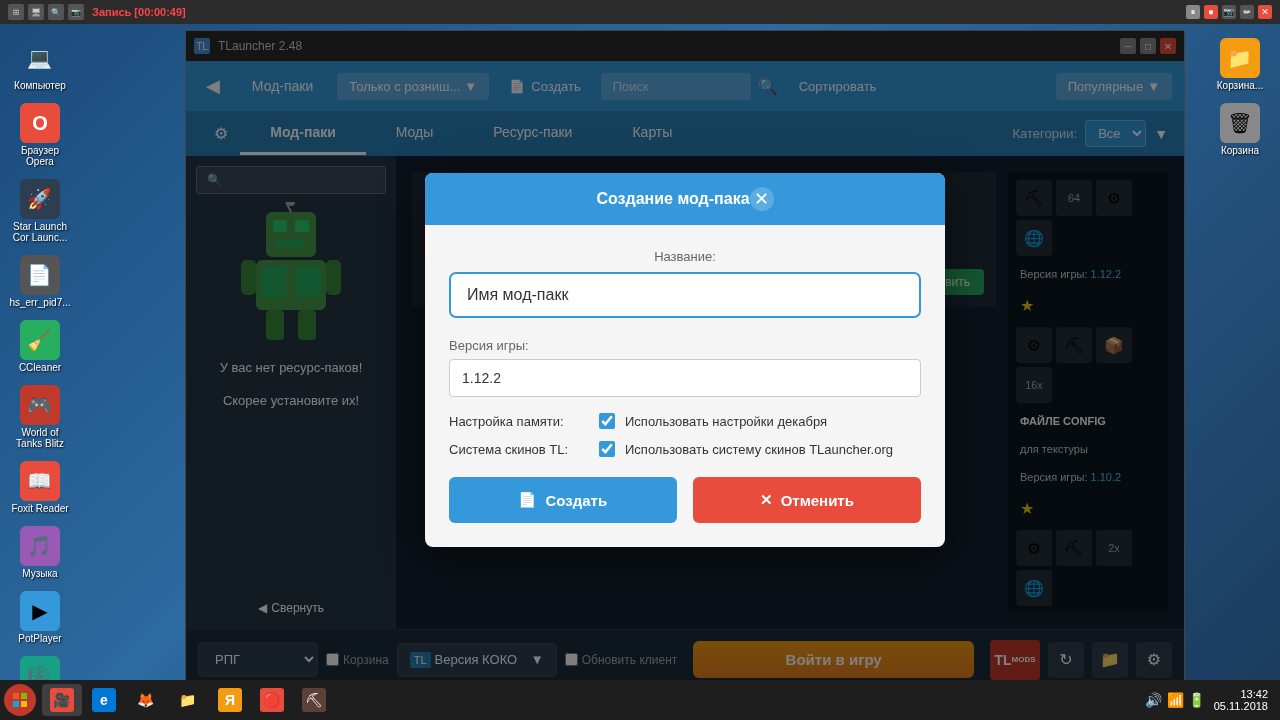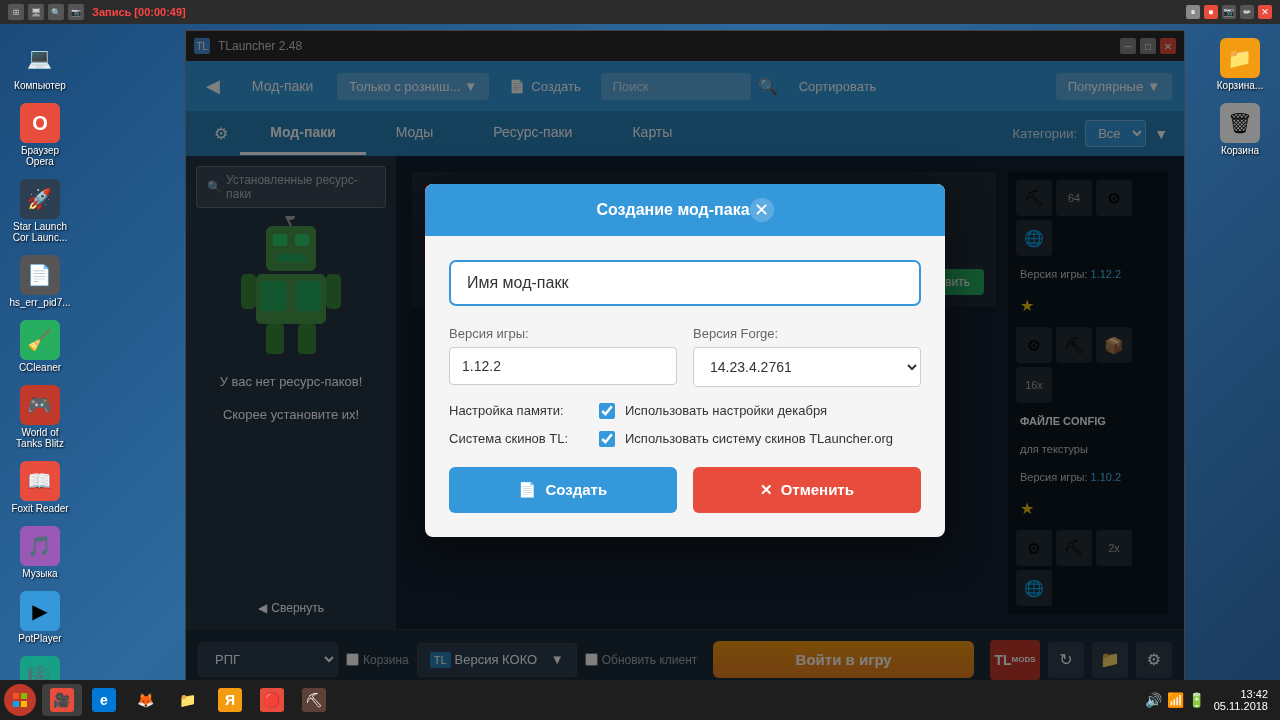--- a/index.html
+++ b/index.html
@@ -424,21 +424,21 @@
       padding: 0 12px;
       gap: 8px;
     }
     .profile-select {
       background: #2c3e50;
       color: white;
       border: 1px solid #444;
       padding: 8px 12px;
       border-radius: 4px;
       font-size: 13px;
-      width: 140px;
+      width: 120px;
     }
     .version-select-wrap {
       background: #2c3e50;
       color: white;
       border: 1px solid #444;
       padding: 8px 12px;
       border-radius: 4px;
       font-size: 13px;
       width: 160px;
       display: flex;
@@ -854,21 +854,20 @@
         </select>
         <span style="color:white; font-size:14px;">▼</span>
       </div>
     </div>
 
     <div class="main-content">
 
       <div class="left-panel">
         <div class="search-installed">
           <span>🔍</span>
-          <span style="color:rgba(255,255,255,0.6); font-size:12px;">Установленные ресурс-паки</span>
         </div>
 
         <svg class="robot-svg" viewBox="0 0 120 140" xmlns="http://www.w3.org/2000/svg">
           <rect x="35" y="10" width="50" height="45" rx="6" fill="#4a9a4a"></rect>
           <rect x="42" y="18" width="14" height="12" rx="2" fill="#2ecc71"></rect>
           <rect x="64" y="18" width="14" height="12" rx="2" fill="#2ecc71"></rect>
           <rect x="45" y="38" width="30" height="8" rx="3" fill="#27ae60"></rect>
           <rect x="25" y="58" width="70" height="50" rx="6" fill="#4a9a4a"></rect>
           <rect x="30" y="65" width="25" height="30" rx="3" fill="#27ae60"></rect>
           <rect x="65" y="65" width="25" height="30" rx="3" fill="#27ae60"></rect>
@@ -979,32 +978,27 @@
       </div>
     </div>
 
     <div class="modal-overlay">
       <div class="modal">
         <div class="modal-header">
           <span class="modal-title">Создание мод-пака</span>
           <div class="modal-close">✕</div>
         </div>
         <div class="modal-body">
+          <div class="modal-field-label">Название:</div>
           <input class="modal-input" type="text" value="Имя мод-пакк" placeholder="Имя мод-пакк" style="">
 
           <div class="modal-row">
             <div class="modal-half">
               <div class="modal-half-label">Версия игры:</div>
               <input class="modal-version-input" type="text" value="1.12.2" style="">
-            </div>
-            <div class="modal-half">
-              <div class="modal-half-label">Версия Forge:</div>
-              <select class="modal-version-select">
-                <option>14.23.4.2761</option>
-              </select>
             </div>
           </div>
 
           <div class="modal-checkbox-row">
             <span class="modal-checkbox-label-key">Настройка памяти:</span>
             <input type="checkbox" class="modal-checkbox" checked="" style="">
             <span class="modal-checkbox-label-val">Использовать настройки декабря</span>
           </div>
 
           <div class="modal-checkbox-row">

